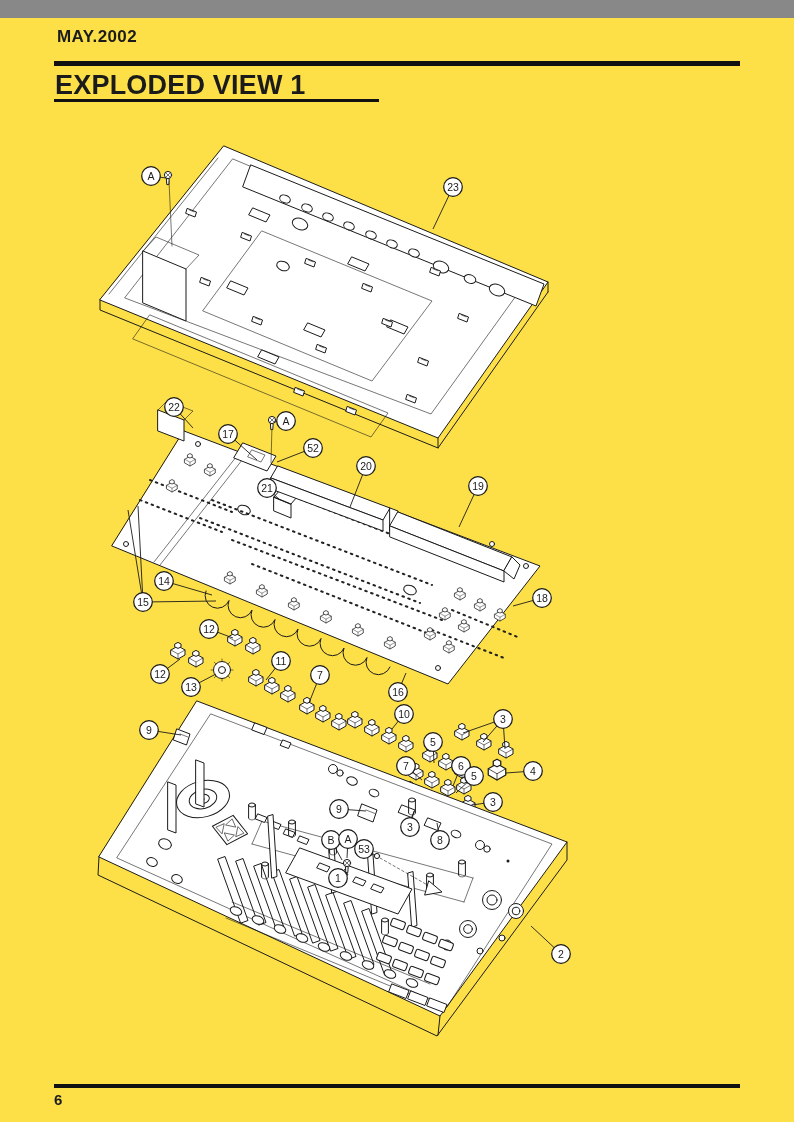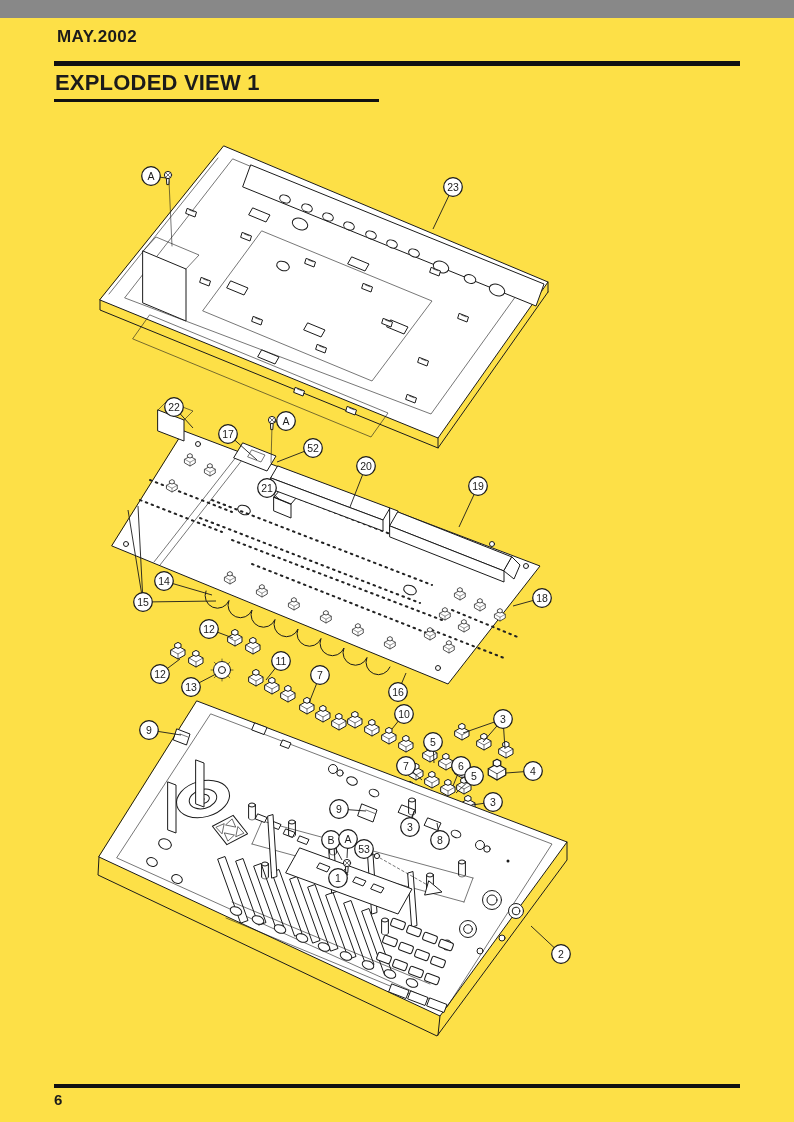--- a/index.html
+++ b/index.html
@@ -1,20 +1,20 @@
 <!DOCTYPE html>
 <html><head>
 <meta charset="utf-8">
 <style>
   html,body{margin:0;padding:0;background:#888;}
   .page{position:relative;width:794px;height:1122px;margin:18px auto;background:#fde047;overflow:hidden;
         font-family:"Liberation Sans",sans-serif;color:#1b1b1b;}
   .date{position:absolute;left:57px;top:9px;font-size:17px;font-weight:bold;letter-spacing:.4px;}
   .rule-top{position:absolute;left:54px;top:43px;width:686px;height:5px;background:#111;}
-  .title{position:absolute;left:55px;top:52px;font-size:22px;font-weight:bold;letter-spacing:.2px;}
+  .title{position:absolute;left:55px;top:52px;font-size:27px;font-weight:bold;letter-spacing:.2px;}
   .title-underline{position:absolute;left:54px;top:81px;width:325px;height:2.5px;background:#111;}
   .rule-bottom{position:absolute;left:54px;top:1066px;width:686px;height:4px;background:#111;}
   .pagenum{position:absolute;left:54px;top:1073px;font-size:15px;font-weight:bold;}
   figure.diagram{position:absolute;inset:0;margin:0;}
   svg{position:absolute;left:0;top:0;}
   .s{fill:none;stroke:#1b1b1b;stroke-width:1;stroke-linejoin:round;stroke-linecap:round;}
   .t{fill:none;stroke:#1b1b1b;stroke-width:.6;stroke-linejoin:round;stroke-linecap:round;}
   .f{fill:#fff;}
   .row{fill:none;stroke:#222;stroke-width:2;stroke-dasharray:1.6 4.6;stroke-linecap:round;}
   .lead{stroke:#1b1b1b;stroke-width:.9;fill:none;}

